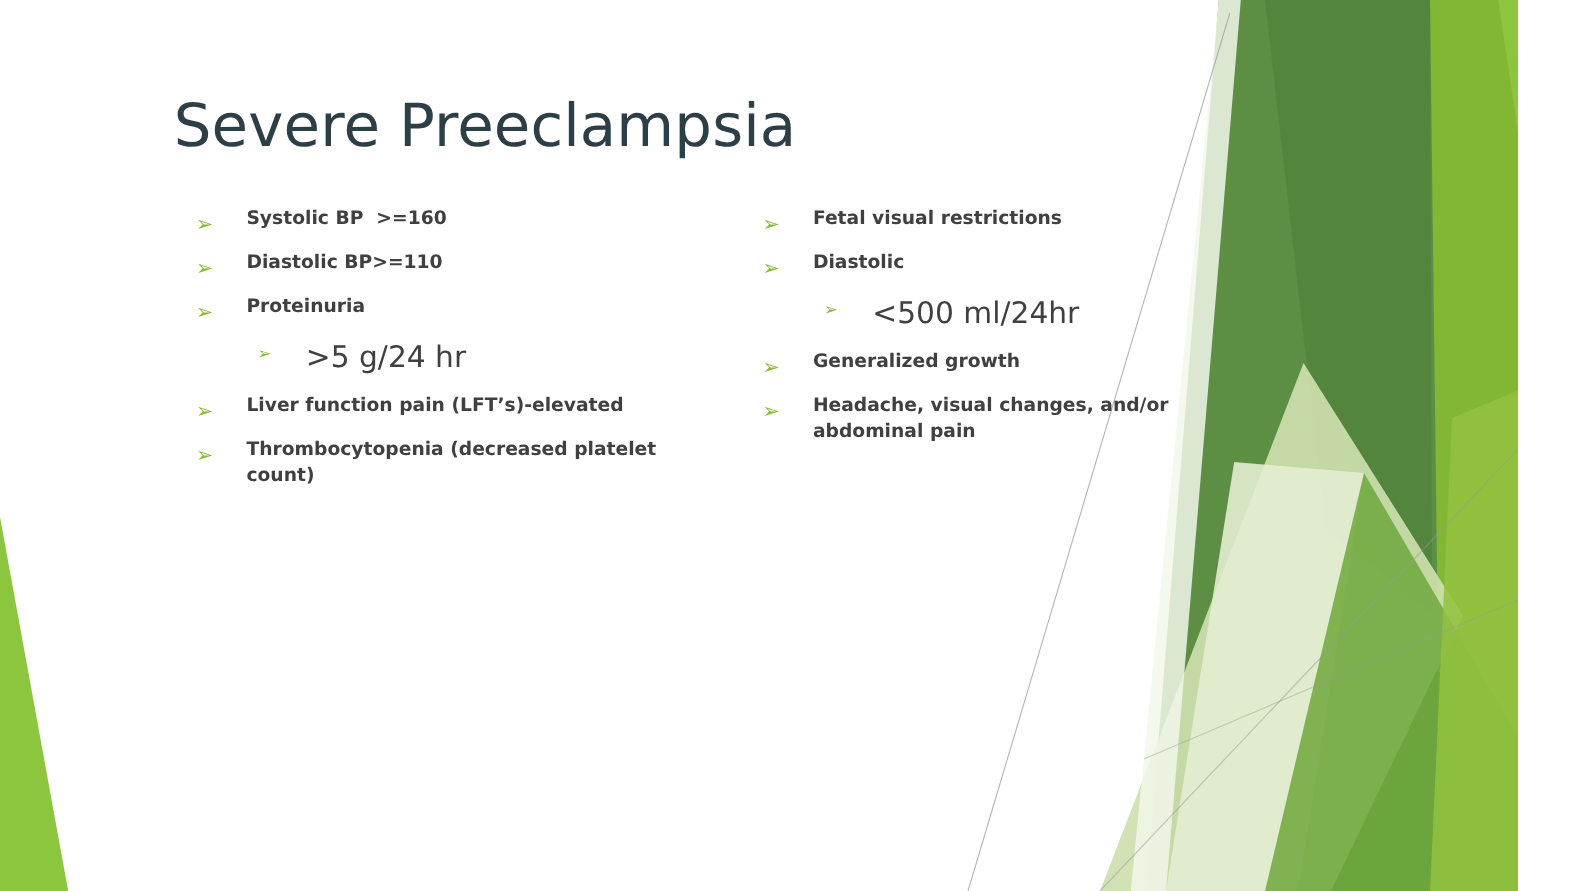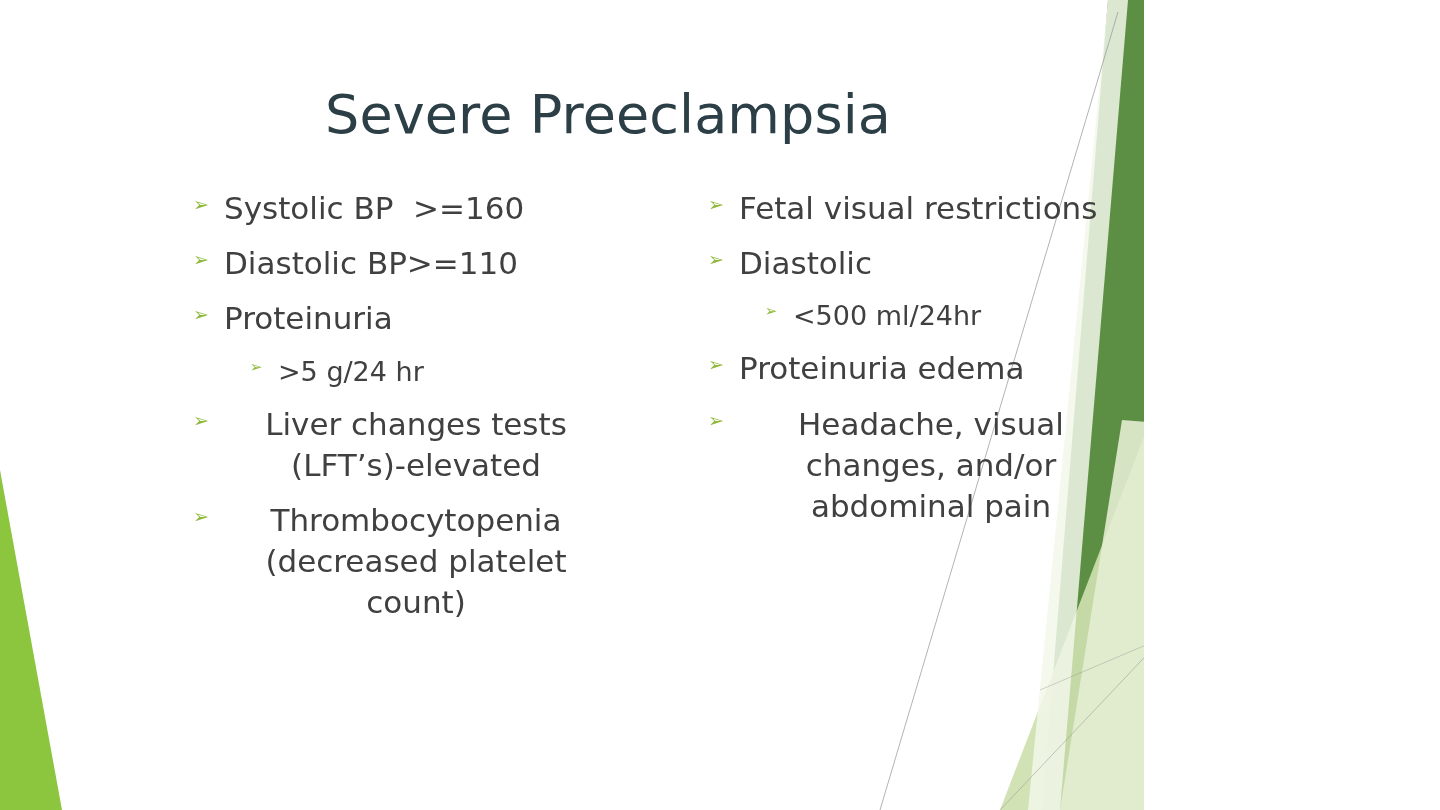--- a/index.html
+++ b/index.html
@@ -8,25 +8,24 @@
   }
   body {
     width: 1440px;
     height: 810px;
     background: #ffffff;
     font-family: "DejaVu Sans", "Liberation Sans", sans-serif;
     overflow: hidden;
   }
   #slide {
     position: relative;
-    width: 1144px;
+    width: 1380px;
     height: 810px;
     background: #ffffff;
     overflow: hidden;
-    text-align: center;
   }
   #decor {
     position: absolute;
     inset: 0;
     width: 1440px;
     height: 810px;
     pointer-events: none;
   }
   #slide-title {
     position: absolute;
@@ -77,23 +76,24 @@
   .level2 .bullet-glyph {
     font-size: 15px;
     width: 44px;
     padding-top: 6px;
   }
   .bullet-text {
     color: #404040;
     font-weight: 400;
   }
   .level1 .bullet-text {
-    font-size: 31px;
+    font-size: 17px;
     line-height: 1.33;
     white-space: pre-wrap;
+    font-weight: bold;
   }
   .level2 .bullet-text {
     font-size: 27px;
     line-height: 1.33;
     white-space: pre-wrap;
   }
 </style>
 </head>
 <body>
 
@@ -140,21 +140,21 @@
       <div class="bullet-row level1">
         <span class="bullet-glyph">➢</span>
         <span class="bullet-text">Proteinuria</span>
       </div>
       <div class="bullet-row level2">
         <span class="bullet-glyph">➢</span>
         <span class="bullet-text">&gt;5 g/24 hr</span>
       </div>
       <div class="bullet-row level1">
         <span class="bullet-glyph">➢</span>
-        <span class="bullet-text">Liver changes tests (LFT’s)-elevated</span>
+        <span class="bullet-text">Liver function pain (LFT’s)-elevated</span>
       </div>
       <div class="bullet-row level1">
         <span class="bullet-glyph">➢</span>
         <span class="bullet-text">Thrombocytopenia (decreased platelet count)</span>
       </div>
     </div>
   <div class="column" id="column-right">
       <div class="bullet-row level1">
         <span class="bullet-glyph">➢</span>
         <span class="bullet-text">Fetal visual restrictions</span>
@@ -162,21 +162,21 @@
       <div class="bullet-row level1">
         <span class="bullet-glyph">➢</span>
         <span class="bullet-text">Diastolic</span>
       </div>
       <div class="bullet-row level2">
         <span class="bullet-glyph">➢</span>
         <span class="bullet-text">&lt;500 ml/24hr</span>
       </div>
       <div class="bullet-row level1">
         <span class="bullet-glyph">➢</span>
-        <span class="bullet-text">Proteinuria edema</span>
+        <span class="bullet-text">Generalized growth</span>
       </div>
       <div class="bullet-row level1">
         <span class="bullet-glyph">➢</span>
         <span class="bullet-text">Headache, visual changes, and/or abdominal pain</span>
       </div>
     </div>
 
 </div>
 
 </body></html>

